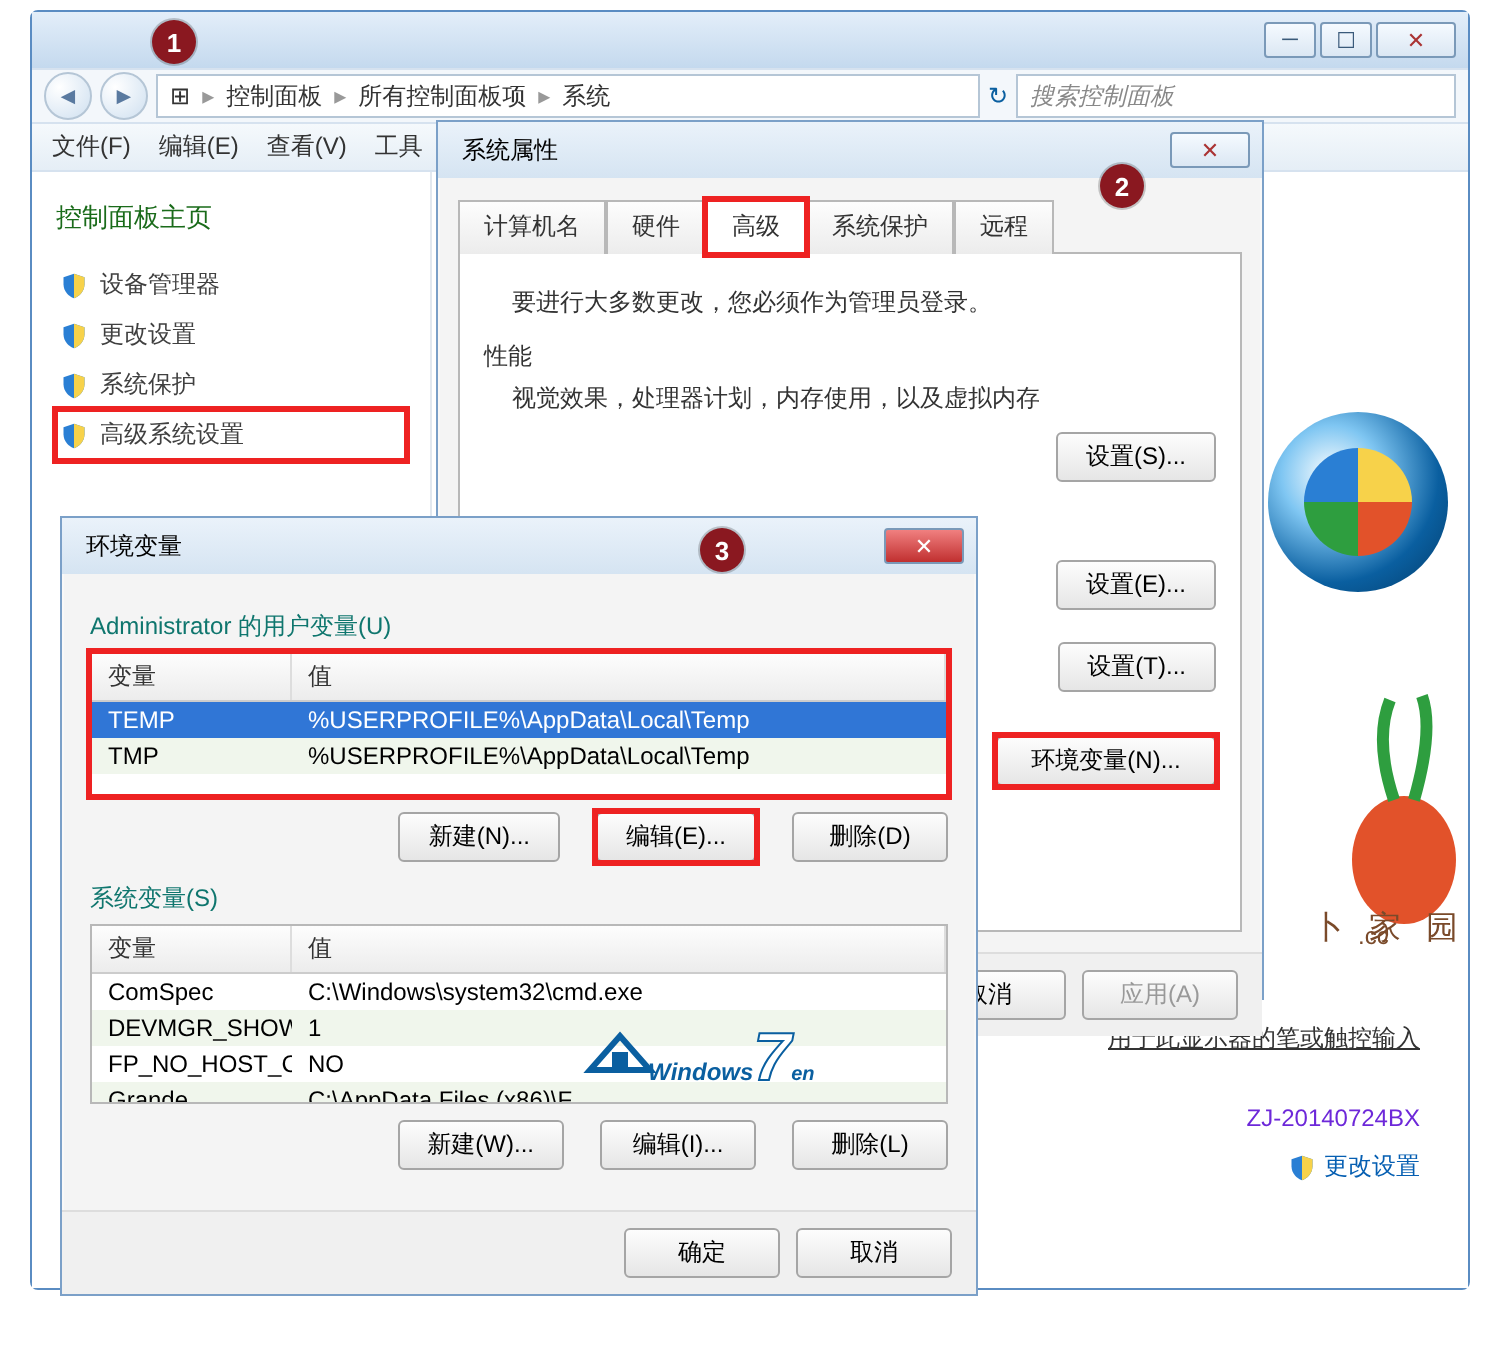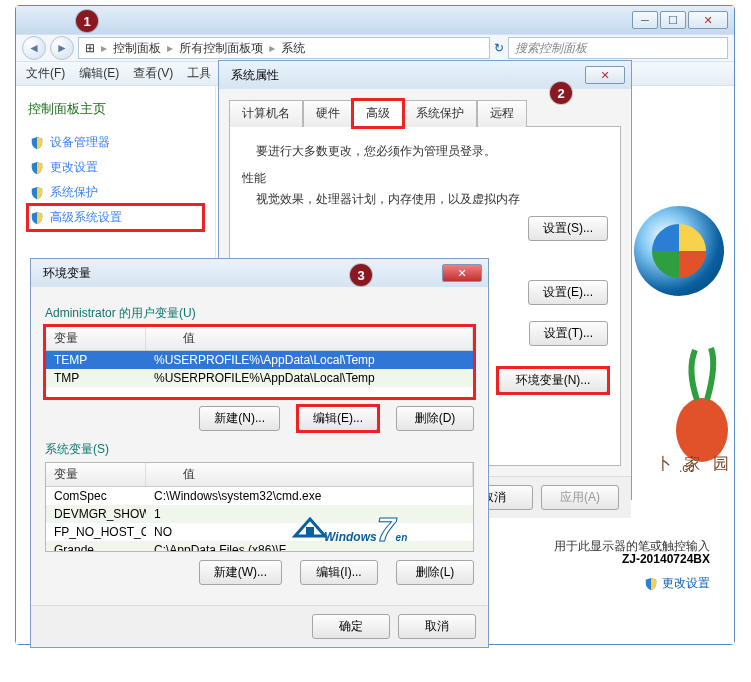--- a/index.html
+++ b/index.html
@@ -17,29 +17,29 @@
 .explorer .titlebar { background: linear-gradient(#e3eef9,#c4d9ee); }
 .navrow { height: 28px; background: #f3f7fb; border-top: 1px solid #d6e2ef; border-bottom: 1px solid #d6e2ef; display: flex; align-items: center; padding: 0 6px; gap: 4px; }
 .navbtn { width: 24px; height: 24px; border: 1px solid #b5c6d6; border-radius: 12px; background: radial-gradient(circle at 30% 30%,#fff,#cfe0f0); display: flex; align-items: center; justify-content: center; color: #5a7aa0; }
 .crumb { flex: 1; height: 22px; border: 1px solid #b5c6d6; background: #fff; display: flex; align-items: center; padding: 0 6px; gap: 6px; color: #333; }
 .crumb .sep { color: #999; }
 .search { width: 220px; height: 22px; border: 1px solid #b5c6d6; background: #fff; padding: 0 6px; color: #888; font-style: italic; display: flex; align-items: center; }
 .menubar { height: 24px; background: linear-gradient(#f5f9fc,#e5eef6); border-bottom: 1px solid #d6e2ef; display: flex; align-items: center; gap: 14px; padding: 0 10px; color: #333; }
 .body { display: flex; height: calc(100% - 80px); }
 .sidebar { width: 200px; background: #fff; border-right: 1px solid #e2e8ef; padding: 14px 12px; }
 .sidebar h4 { color: #1a6b1a; font-size: 13px; font-weight: normal; margin-bottom: 12px; }
-.sidebar a { display: flex; align-items: center; gap: 6px; color: #3b82f6; text-decoration: none; padding: 4px 2px; cursor: pointer; }
+.sidebar a { display: flex; align-items: center; gap: 6px; color: #404040; text-decoration: none; padding: 4px 2px; cursor: pointer; }
 .hl-red { outline: 3px solid #e22; outline-offset: -1px; }
 .main { flex: 1; background: #fff; position: relative; }
 .rightpane { position: absolute; right: 0; top: 0; width: 110px; height: 100%; overflow: hidden; }
 .vistalogo { width: 90px; height: 90px; border-radius: 50%; background: radial-gradient(circle at 35% 35%, #fff 0%, #7fc6f2 30%, #0a5fa0 65%, #033a66 100%); margin: 120px auto 0; position: relative; }
 .vistalogo::after { content: ""; position: absolute; inset: 18px; border-radius: 50%; background: conic-gradient(#f7d24a 0 25%, #e2522a 25% 50%, #2e9e3f 50% 75%, #2a7fd4 75% 100%); }
 .footer-link { position: absolute; right: 24px; bottom: 52px; color: #065fb2; display: flex; align-items: center; gap: 4px; }
-.footer-txt { position: absolute; right: 24px; bottom: 89px; color: #333; font-size: 12px; }
-.footer-id  { position: absolute; right: 24px; bottom: 78px; color: #000000; text-align: right; width: 300px; font-weight: bold; }
+.footer-txt { position: absolute; right: 24px; bottom: 116px; color: #333; font-size: 12px; text-decoration: underline; }
+.footer-id  { position: absolute; right: 24px; bottom: 78px; color: #6d28d9; text-align: right; width: 300px; }
 
 
 .sysprop { left: 218px; top: 60px; width: 414px; height: 440px; background: #f4f4f4; border: 1px solid #7ba0c8; }
 .sysprop .titlebar { background: linear-gradient(#eaf2fa,#d5e4f2); justify-content: space-between; }
 .tabs { display: flex; padding: 10px 10px 0; gap: 0; }
 .tab { padding: 4px 12px; border: 1px solid #b8b8b8; border-bottom: none; background: linear-gradient(#fdfdfd,#ececec); color: #333; cursor: pointer; position: relative; top: 1px; }
 .tab.active { background: #fff; border-bottom: 1px solid #fff; z-index: 2; }
 .tabpane { margin: 0 10px 10px; border: 1px solid #b8b8b8; background: #fff; padding: 12px; height: 340px; }
 .tabpane p { margin: 4px 0 10px; color: #333; }
 .group { margin-bottom: 16px; }
@@ -48,21 +48,21 @@
 .btnrow { text-align: right; margin-top: 6px; }
 button.win { padding: 3px 14px; border: 1px solid #a5a5a5; border-radius: 3px; background: linear-gradient(#fdfdfd,#e6e6e6); cursor: pointer; font-size: 12px; min-width: 78px; }
 .dlg-buttons { padding: 8px 12px; text-align: right; display: flex; gap: 8px; justify-content: flex-end; border-top: 1px solid #ddd; background: #f0f0f0; }
 
 
 .envdlg { left: 30px; top: 258px; width: 459px; height: 390px; background: #f4f4f4; border: 1px solid #7ba0c8; z-index: 5; }
 .envdlg .titlebar { background: linear-gradient(#eaf2fa,#d5e4f2); }
 .envbody { padding: 10px 14px; }
 .listbox { border: 1px solid #b8b8b8; background: #fff; height: 72px; overflow: hidden; margin-bottom: 8px; }
 .listbox.tall { height: 90px; }
-.listhead { display: flex; background: linear-gradient(#fdfdfd,#ececec); border-bottom: 1px solid #ccc; gap: 29px; }
+.listhead { display: flex; background: linear-gradient(#fdfdfd,#ececec); border-bottom: 1px solid #ccc; }
 .listhead div { padding: 3px 8px; border-right: 1px solid #ddd; font-size: 12px; color: #333; }
 .col-var { width: 100px; }
 .col-val { flex: 1; }
 .listrow { display: flex; padding: 1px 0; font-family: "SimSun", monospace; font-size: 12px; }
 .listrow div { padding: 1px 8px; white-space: nowrap; overflow: hidden; }
 .listrow.sel { background: #3076d6; color: #fff; }
 .listrow.alt { background: #f0f6ec; }
 .section-label { margin: 8px 0 4px; color: #0f766e; }
 .btns3 { display: flex; gap: 18px; justify-content: flex-end; margin-bottom: 10px; }
 

